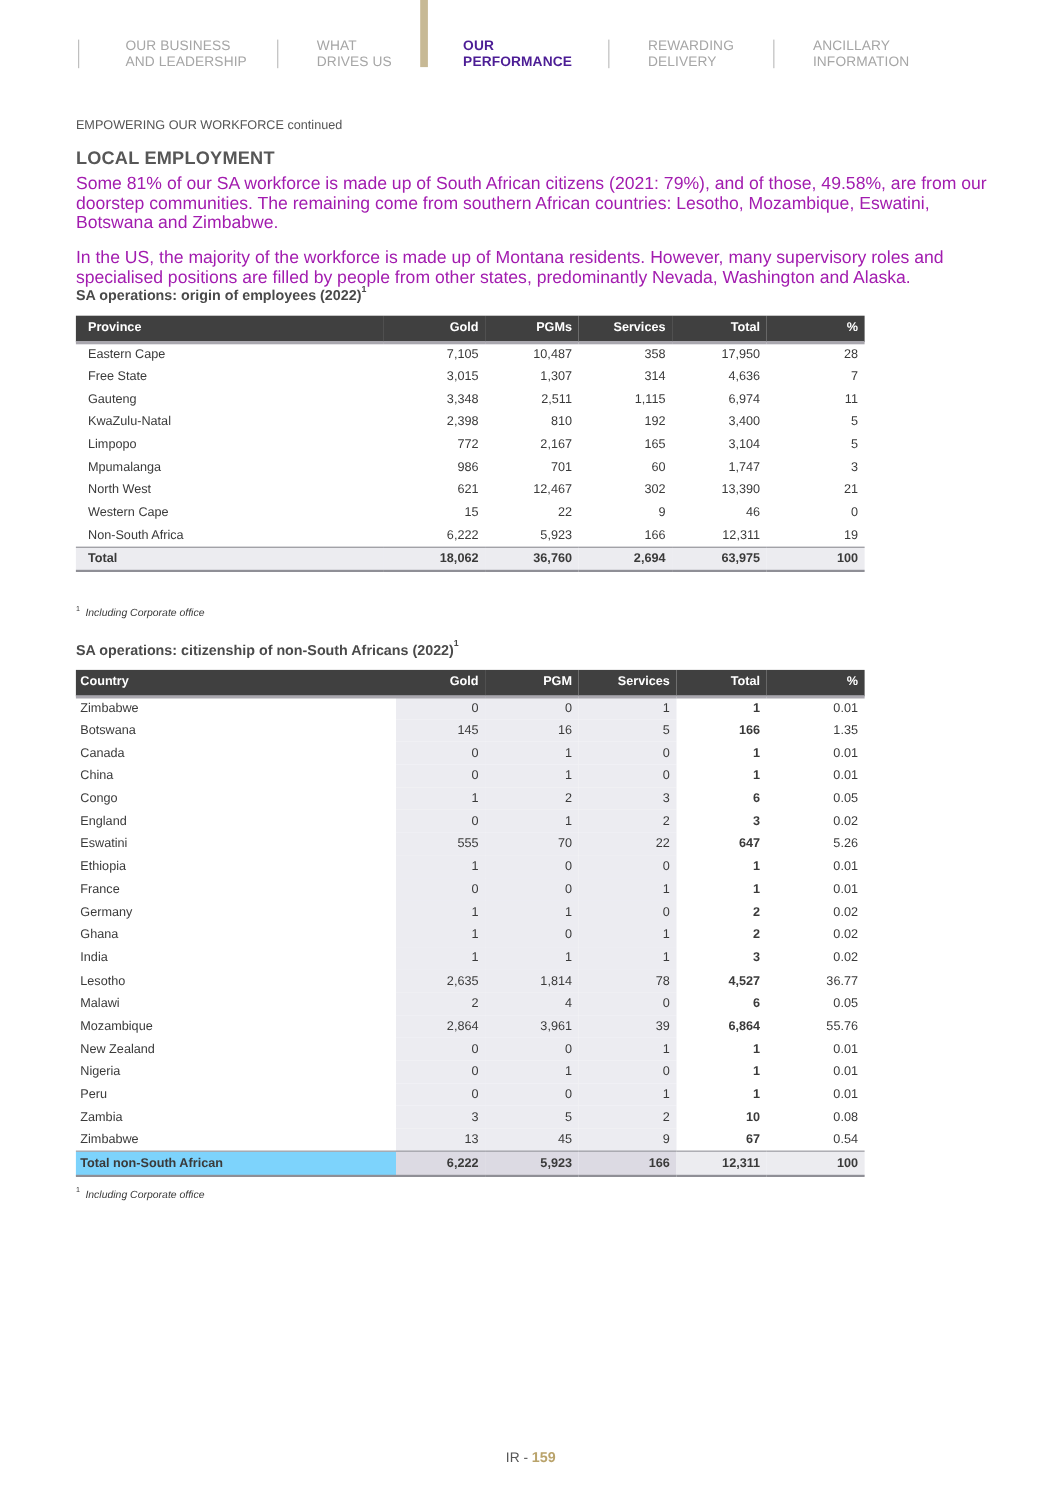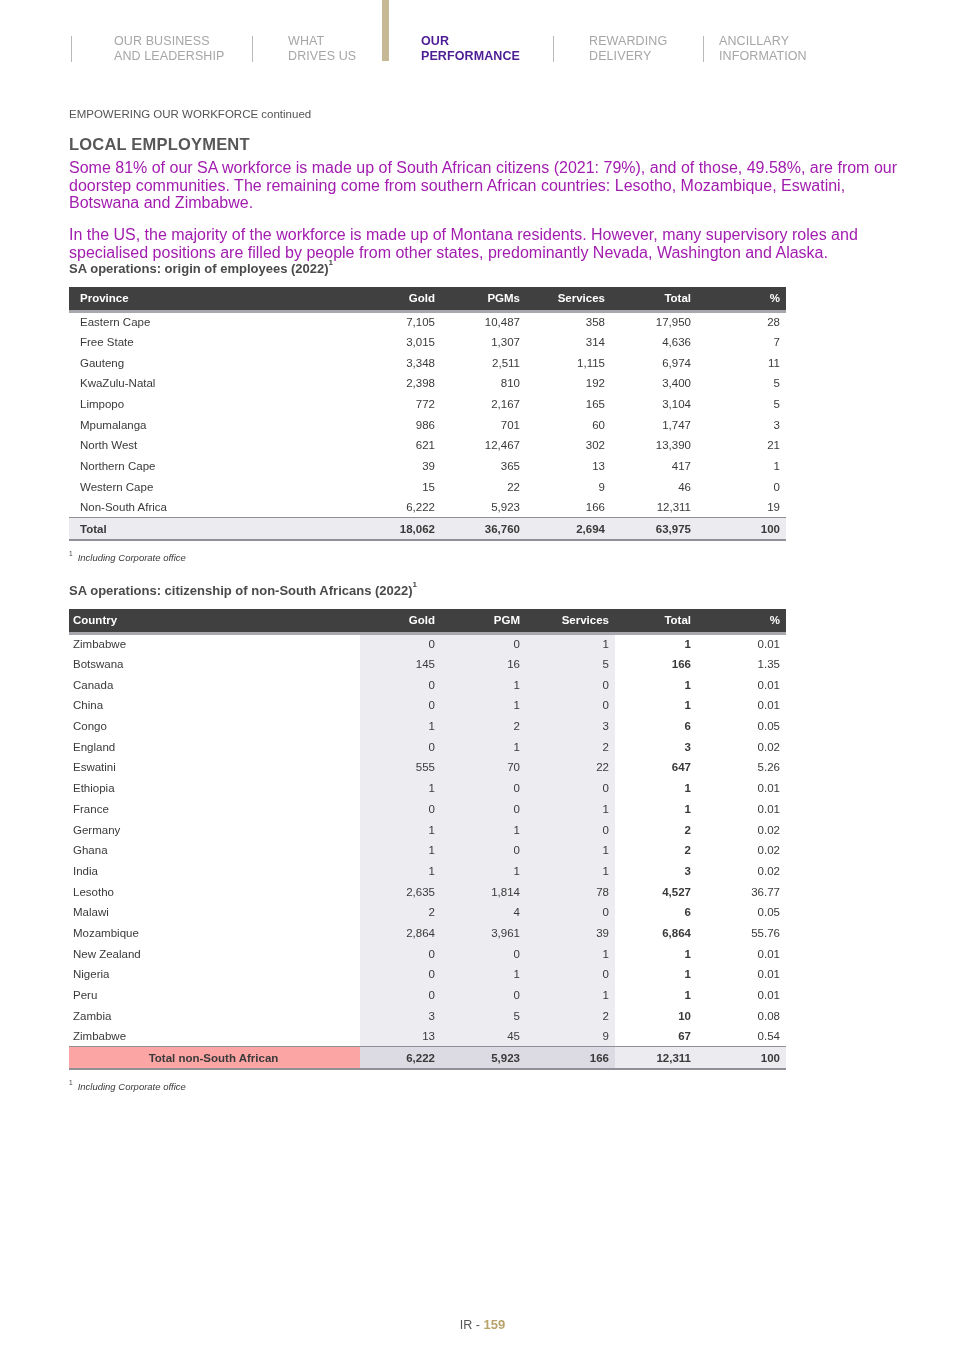--- a/index.html
+++ b/index.html
@@ -39,21 +39,21 @@
   .t1 .c-pgm { width: 85px; }
   .t1 .c-svc { width: 85px; }
   .t1 .c-tot { width: 86px; }
   .t1 .c-pct { width: 89px; }
 
   .t2 { top: 609px; }
   .t2 th:first-child, .t2 td:first-child { padding-left: 4px; }
   .t2 td.shade { background: #ececf1; }
   .t2 td.tot { font-weight: bold; }
   .t2 tr.total-row td { font-weight: normal; background: #ffffff; }
-  .t2 tr.total-row td:first-child { font-weight: bold; background: #fca5a5; text-align: center; }
+  .t2 tr.total-row td:first-child { font-weight: bold; background: #7dd3fc; }
   .t2 tr.total-row td.shade { background: #dcdae3; }
   .t2 tr.total-row td.tot { font-weight: bold; }
 
   .footnote { position: absolute; left: 69px; font-size: 9.5px; font-style: italic; color: #3a3a3a; }
   .footnote sup { font-size: 6.5px; font-style: normal; margin-right: 5px; vertical-align: top; position: relative; top: -2px; }
   .fn1 { top: 552px; }
   .fn2 { top: 1081px; }
 
   .page-num { position: absolute; left: 0; width: 965px; top: 1317px; text-align: center; font-size: 12.5px; color: #555; }
   .page-num .num { color: #b9a36b; font-weight: bold; font-size: 13px; }
@@ -76,21 +76,21 @@
   <div class="nav-item active" style="left:421px">
     <span>OUR</span>
     <span>PERFORMANCE</span>
   </div>
   <div class="nav-sep" style="left:553px"></div>
   <div class="nav-item" style="left:589px">
     <span>REWARDING</span>
     <span>DELIVERY</span>
   </div>
   <div class="nav-sep" style="left:703px"></div>
-  <div class="nav-item" style="left:719px">
+  <div class="nav-item" style="left:739px">
     <span>ANCILLARY</span>
     <span>INFORMATION</span>
   </div>
 </div>
 
 <div class="kicker">EMPOWERING OUR WORKFORCE continued</div>
 <h1 class="section-title">LOCAL EMPLOYMENT</h1>
 <p class="para p1">Some 81% of our SA workforce is made up of South African citizens (2021: 79%), and of those, 49.58%, are from our doorstep communities. The remaining come from southern African countries: Lesotho, Mozambique, Eswatini, Botswana and Zimbabwe.</p>
 <p class="para p2">In the US, the majority of the workforce is made up of Montana residents. However, many supervisory roles and specialised positions are filled by people from other states, predominantly Nevada, Washington and Alaska.</p>
 
@@ -165,28 +165,20 @@
       </tr>
       <tr>
         <td>North West</td>
         <td>621</td>
         <td>12,467</td>
         <td>302</td>
         <td>13,390</td>
         <td>21</td>
       </tr>
       <tr>
-        <td>Northern Cape</td>
-        <td>39</td>
-        <td>365</td>
-        <td>13</td>
-        <td>417</td>
-        <td>1</td>
-      </tr>
-      <tr>
         <td>Western Cape</td>
         <td>15</td>
         <td>22</td>
         <td>9</td>
         <td>46</td>
         <td>0</td>
       </tr>
       <tr>
         <td>Non-South Africa</td>
         <td>6,222</td>

